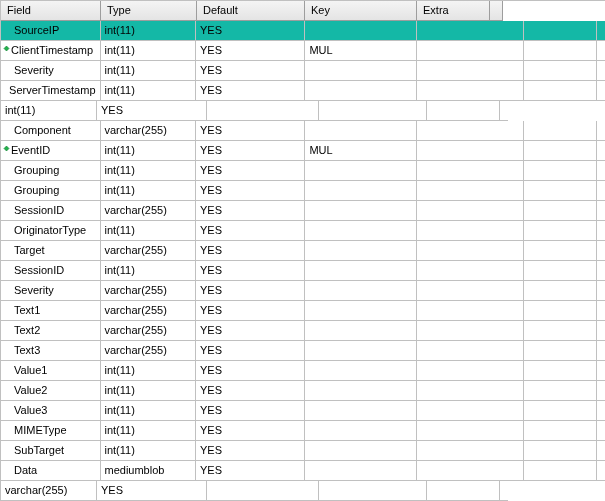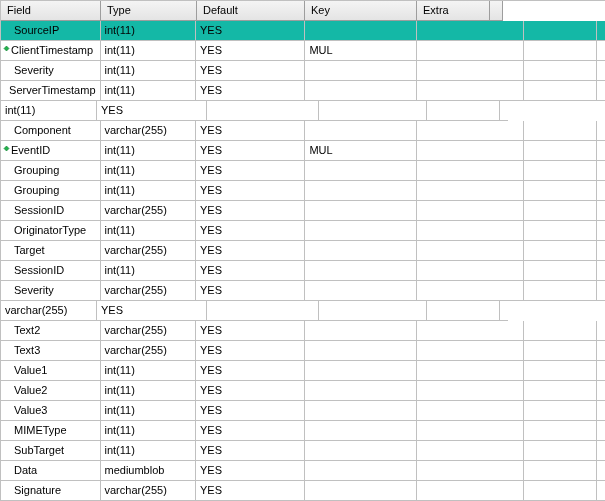--- a/index.html
+++ b/index.html
@@ -383,20 +383,24 @@
         </div>
         <div class="cell c-default">
           <span></span>
         </div>
         <div class="cell c-extra">
           <span></span>
         </div>
         <div class="cell tail"></div>
       </div>
       <div class="row">
+        <div class="cell c-field">
+          <span class="indent"></span>
+          <span>Text1</span>
+        </div>
         <div class="cell c-type">
           <span>varchar(255)</span>
         </div>
         <div class="cell c-null">
           <span>YES</span>
         </div>
         <div class="cell c-key">
           <span></span>
         </div>
         <div class="cell c-default">
@@ -577,24 +581,20 @@
         </div>
         <div class="cell c-default">
           <span></span>
         </div>
         <div class="cell c-extra">
           <span></span>
         </div>
         <div class="cell tail"></div>
       </div>
       <div class="row">
-        <div class="cell c-field">
-          <span class="indent"></span>
-          <span>Signature</span>
-        </div>
         <div class="cell c-type">
           <span>varchar(255)</span>
         </div>
         <div class="cell c-null">
           <span>YES</span>
         </div>
         <div class="cell c-key">
           <span></span>
         </div>
         <div class="cell c-default">

